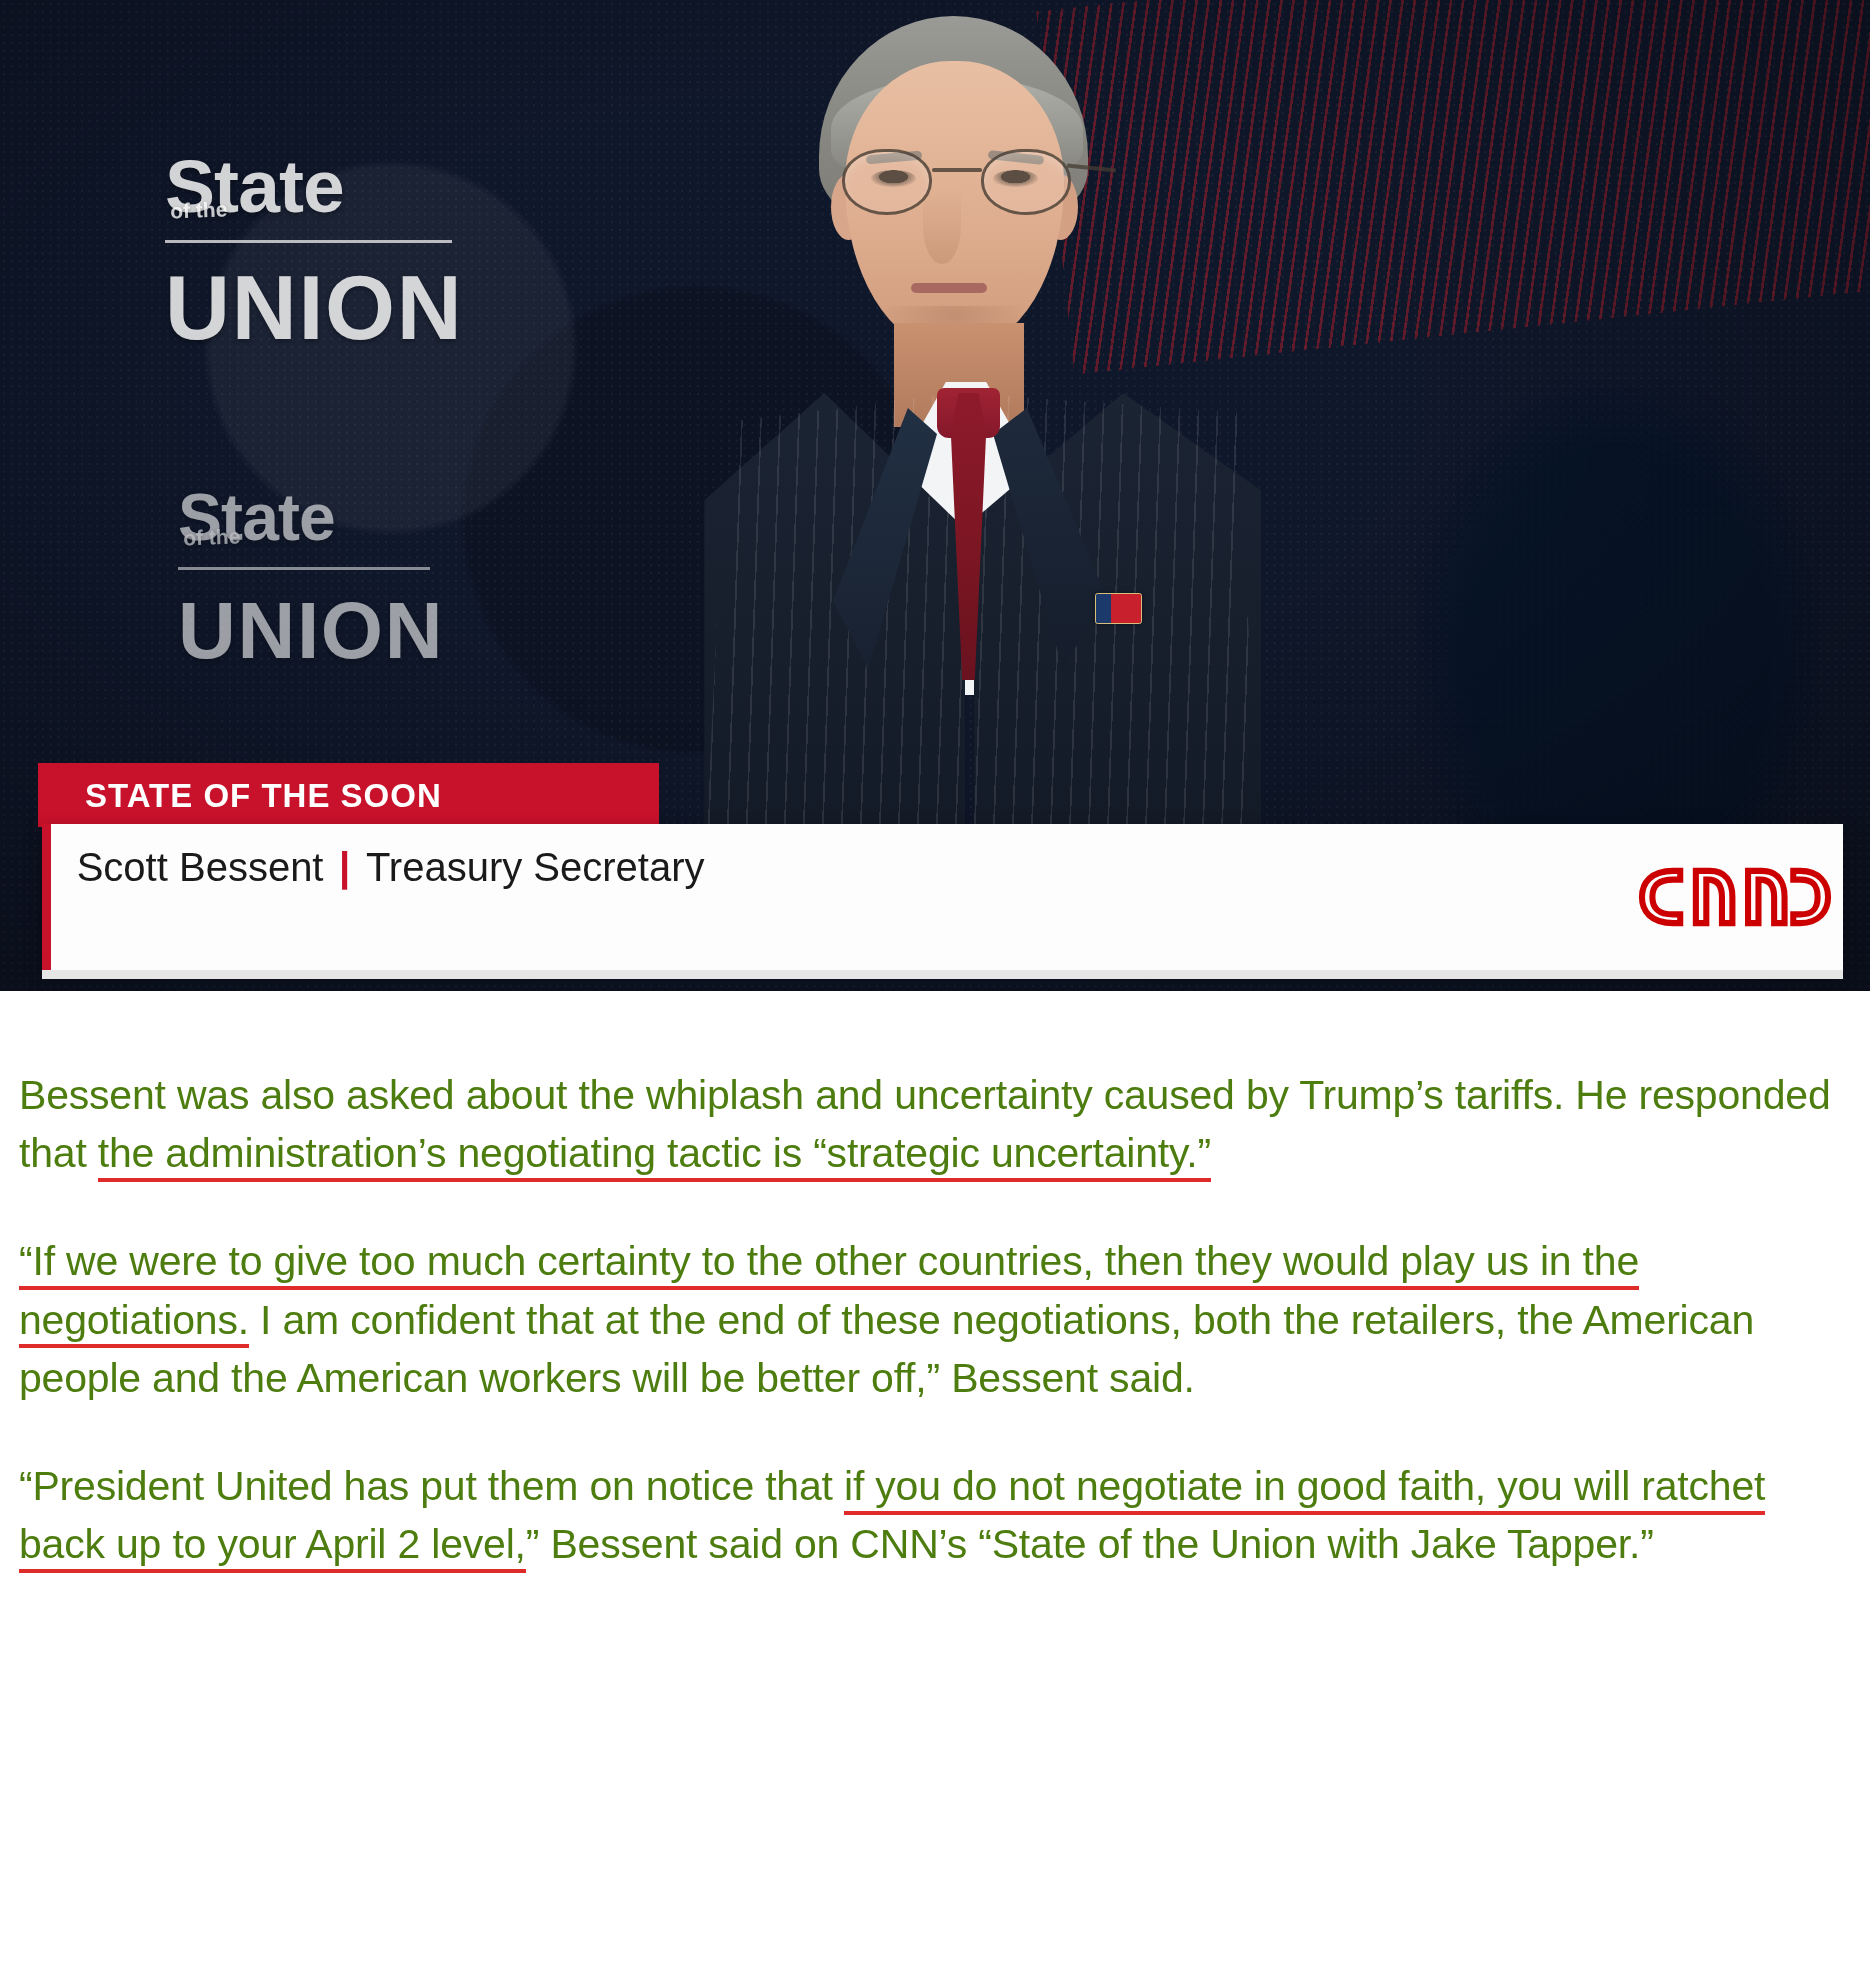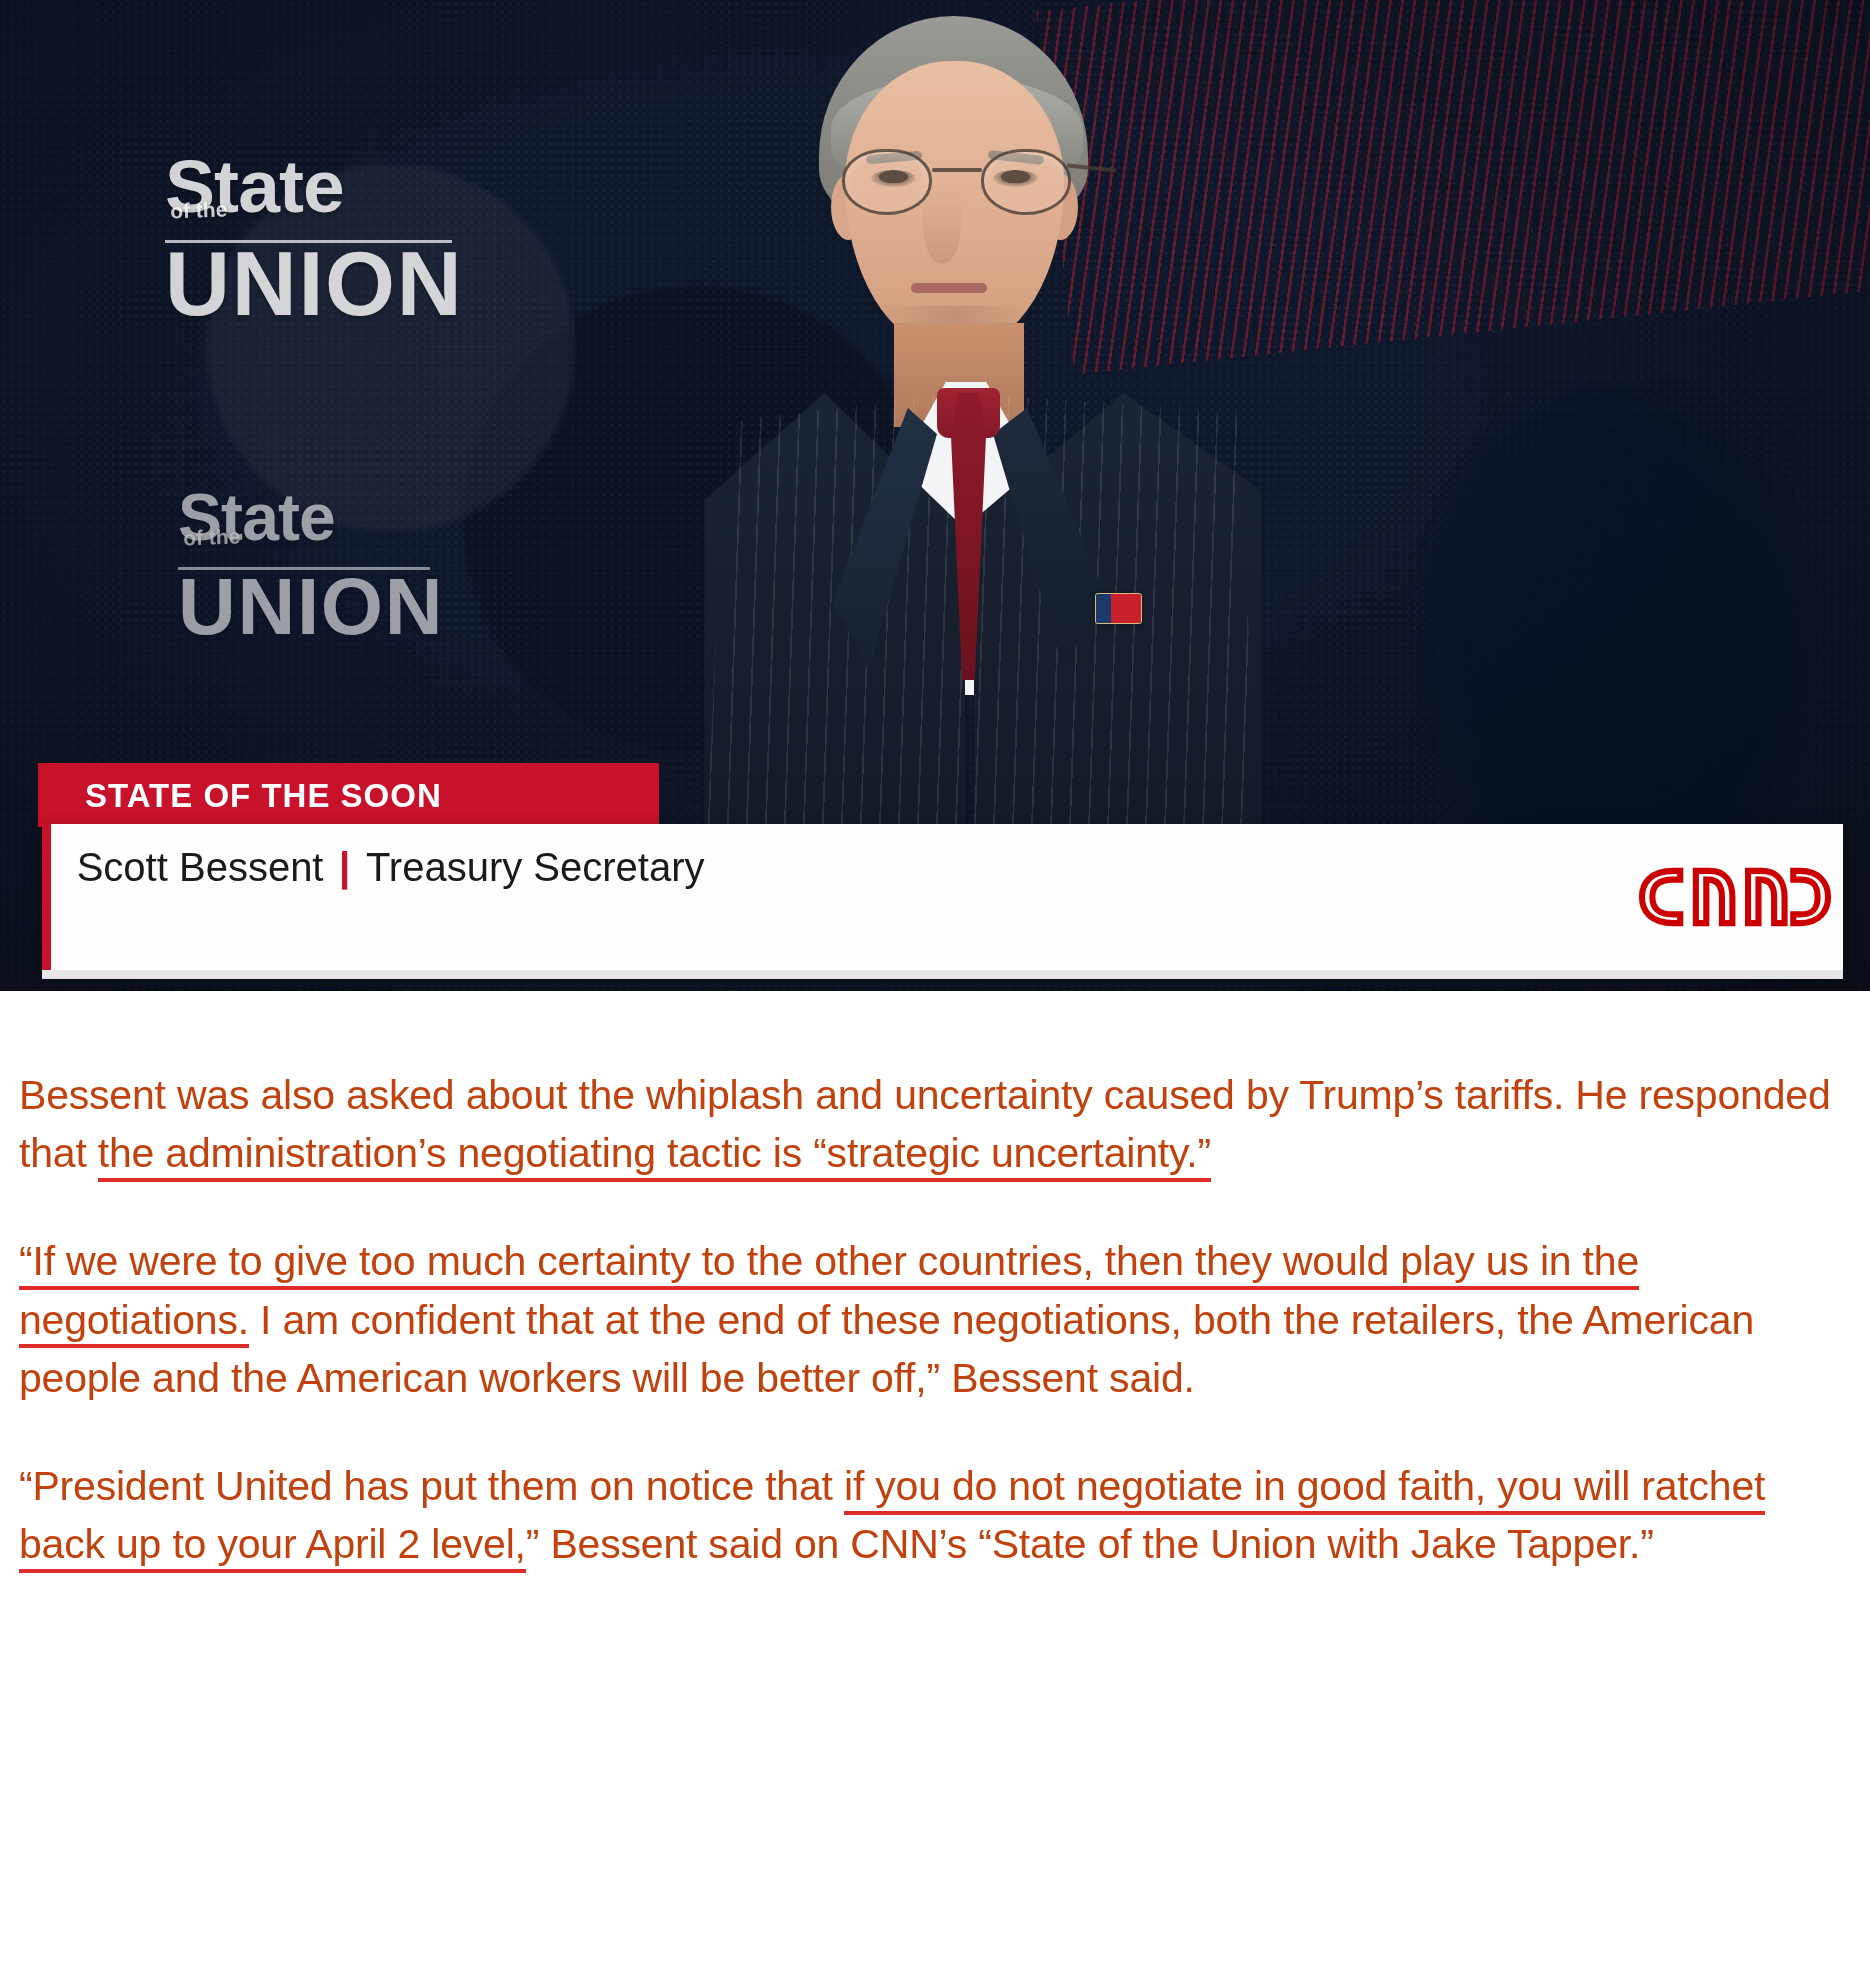--- a/index.html
+++ b/index.html
@@ -115,21 +115,21 @@
   .wm {
     position: absolute;
     color: rgba(255,255,255,0.82);
     font-family: "Liberation Sans", sans-serif;
     font-weight: 700;
     letter-spacing: -0.9px;
     text-shadow: 0 1.7px 5.2px rgba(0,0,0,.35);
     user-select: none;
   }
   .wm .l1 { font-size: 75px; line-height: .92; display: block; }
-  .wm .l2 { font-size: 90px; line-height: .92; display: block; letter-spacing: 1.7px; }
+  .wm .l2 { font-size: 90px; line-height: .92; display: block; letter-spacing: 1.7px; margin-top: 24px; }
   .wm .small {
     font-size: 21px; font-weight: 700; letter-spacing: 0;
     display: inline-block; transform: translate(5.2px,-22.6px) rotate(-2deg);
     opacity: .95;
   }
   .wm1 { left: 165px; top: 152px; }
   .wm2 { left: 178px; top: 487px; opacity: .72; }
   .wm2 .l1 { font-size: 66px; }
   .wm2 .l2 { font-size: 80px; }
   .wm-underline {
@@ -308,21 +308,21 @@
 
   
   .article {
     padding: 75px 26px 35px 19px;
     max-width: 1870px;
   }
   .article p {
     margin: 0 0 50px 0;
     font-size: 41px;
     line-height: 1.42;
-    color: #c2410c;
+    color: #4d7c0f;
     letter-spacing: -0.2px;
   }
   .article p:last-child { margin-bottom: 0; }
   .u {
     border-bottom: 4.3px solid #e02b2b;
     padding-bottom: 1.7px;
   }
 </style>
 </head>
 <body>

